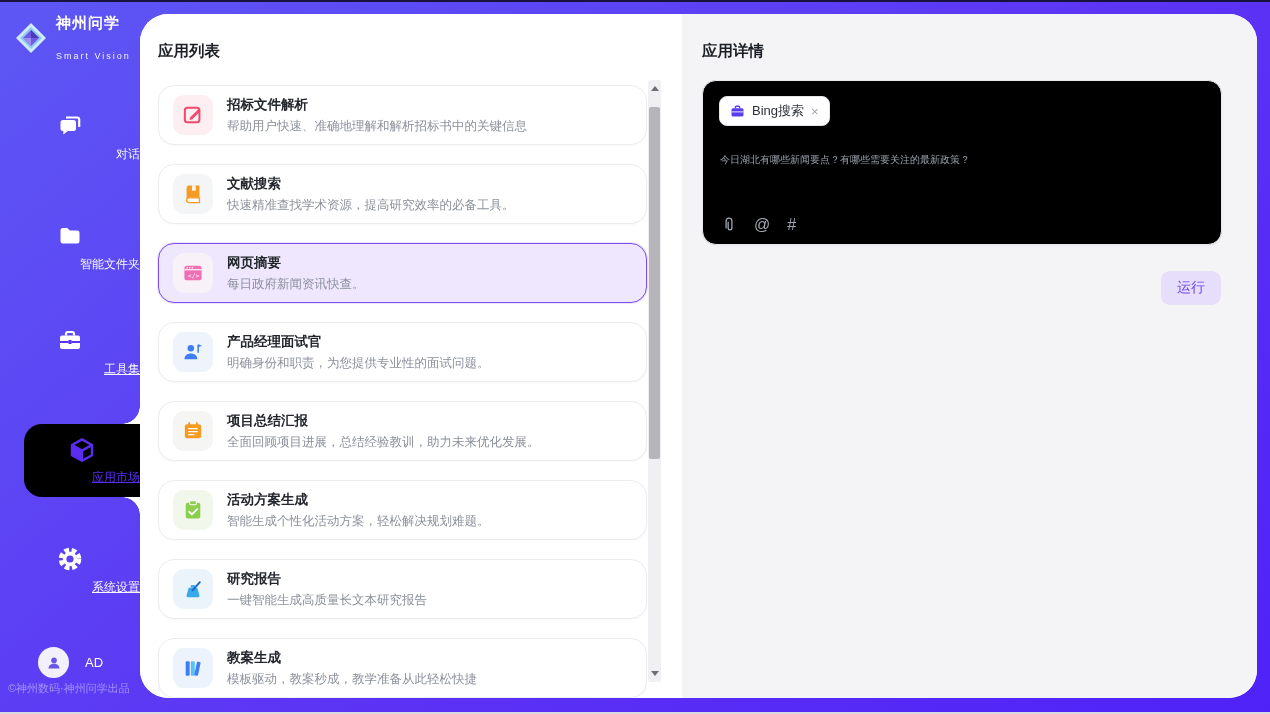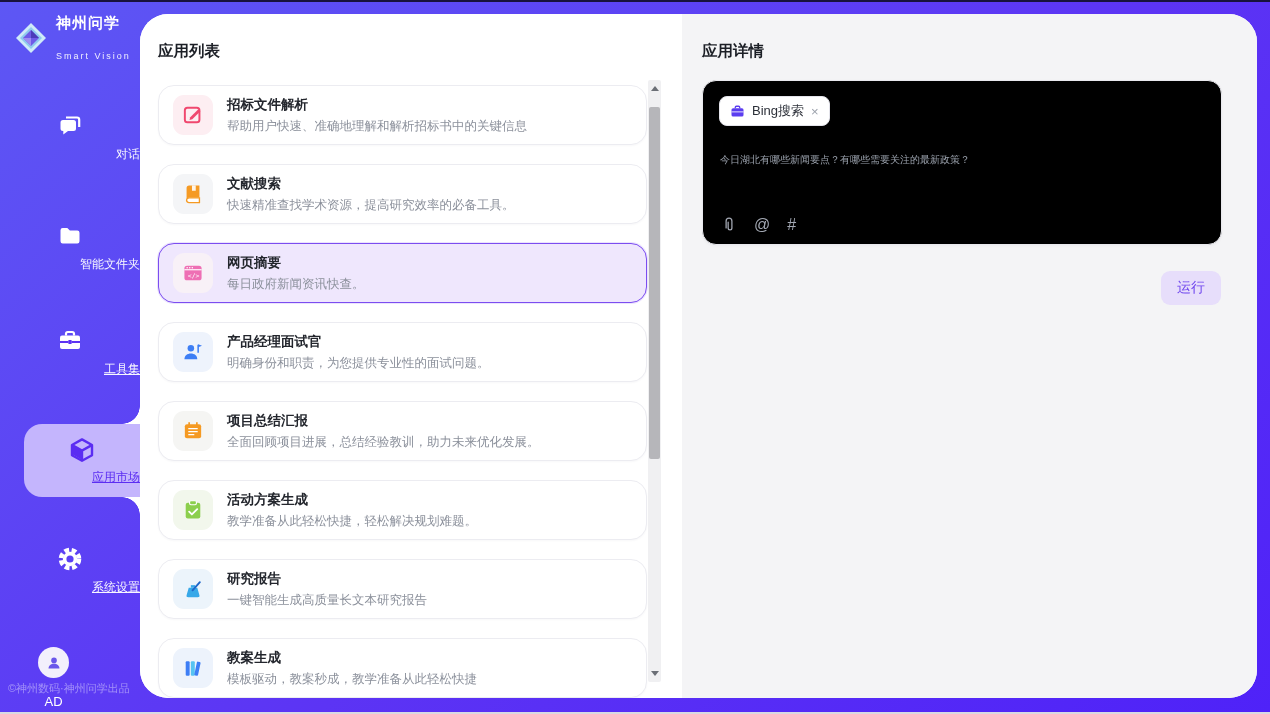--- a/index.html
+++ b/index.html
@@ -16,29 +16,29 @@
   .sidebar { position:absolute; left:0; top:0; width:140px; height:714px; z-index:2; }
   .logo { position:absolute; left:14px; top:14px; display:flex; align-items:center; gap:8px; }
   .logo-text .cn { color:#fff; font-size:15px; font-weight:bold; letter-spacing:1px; }
   .logo-text .en { color:rgba(255,255,255,.9); font-size:9px; letter-spacing:2px; margin-top:18px; }
   .nav-item { position:absolute; left:0; width:140px; text-align:center; color:#fff; }
   .nav-item svg { display:block; margin:0 auto 6px; }
   .nav-label { font-size:12px; color:rgba(255,255,255,.96);text-align:right; }
   .nav-label.u { text-decoration:underline; }
 
   .bubble { position:absolute; left:24px; top:424px; width:116px; height:73px;
-    background:#c4b5fd; border-radius:18px 0 0 18px; z-index:3; text-align:center; padding-top:12px; }
+    background:#000000; border-radius:18px 0 0 18px; z-index:3; text-align:center; padding-top:12px; }
   .bubble::before { content:''; position:absolute; right:0; top:-18px; width:18px; height:18px;
     background:radial-gradient(circle 18px at 0 0, rgba(0,0,0,0) 17.5px, #fff 18px); }
   .bubble::after { content:''; position:absolute; right:0; bottom:-18px; width:18px; height:18px;
     background:radial-gradient(circle 18px at 0 100%, rgba(0,0,0,0) 17.5px, #fff 18px); }
   .bubble svg { display:block; margin:0 auto 5px; }
   .bubble .nav-label { color:#5b2df2; text-decoration:underline; }
 
-  .user-row { position:absolute; left:38px; top:647px; display:flex; align-items:center; gap:16px;flex-direction:column; }
+  .user-row { position:absolute; left:38px; top:647px; display:flex; align-items:center; gap:16px; }
   .avatar { width:31px; height:31px; border-radius:50%; background:#f3f0fc; display:flex; align-items:center; justify-content:center; }
   .user-initials { color:#fff; font-size:13px; }
   .copyright { position:absolute; left:8px; top:681px; color:rgba(255,255,255,.42); font-size:11px; white-space:nowrap; }
 
   
   .main { position:absolute; left:140px; top:14px; width:1117px; height:684px;
     background:#fff; border-radius:28px; overflow:hidden; display:flex; z-index:2; }
 
   
   .list-panel { position:relative; width:542px; height:100%; background:#fff; flex:none; }
@@ -233,21 +233,21 @@
       <div class="card">
         <div class="tile" style="background:#f2f7ec;">
           <svg width="24" height="24" viewBox="0 0 28 28">
             <rect x="5.5" y="5.5" width="17" height="18.5" rx="2.5" fill="#8ccf4d"></rect>
             <rect x="10" y="3.2" width="8" height="4.6" rx="1.6" fill="#8ccf4d" stroke="#fff" stroke-width="1.3"></rect>
             <path d="M9.5 16l3.2 3.2 6.2-6.2" stroke="#fff" stroke-width="2.1" fill="none" stroke-linecap="round" stroke-linejoin="round"></path>
           </svg>
         </div>
         <div class="card-text">
           <div class="card-title">活动方案生成</div>
-          <div class="card-desc">教学准备从此轻松快捷，轻松解决规划难题。</div>
+          <div class="card-desc">智能生成个性化活动方案，轻松解决规划难题。</div>
         </div>
       </div>
 
       <div class="card">
         <div class="tile" style="background:#ecf4fb;">
           <svg width="24" height="24" viewBox="0 0 28 28">
             <path d="M9 12.5h10l2.4 8.4a2 2 0 0 1-1.9 2.6H8.5a2 2 0 0 1-1.9-2.6Z" fill="#37a8e8"></path>
             <rect x="11.5" y="9.5" width="5" height="3" fill="#37a8e8"></rect>
             <path d="M13.5 15.5 22 6" stroke="#1f66c9" stroke-width="2.2" stroke-linecap="round"></path>
           </svg>

